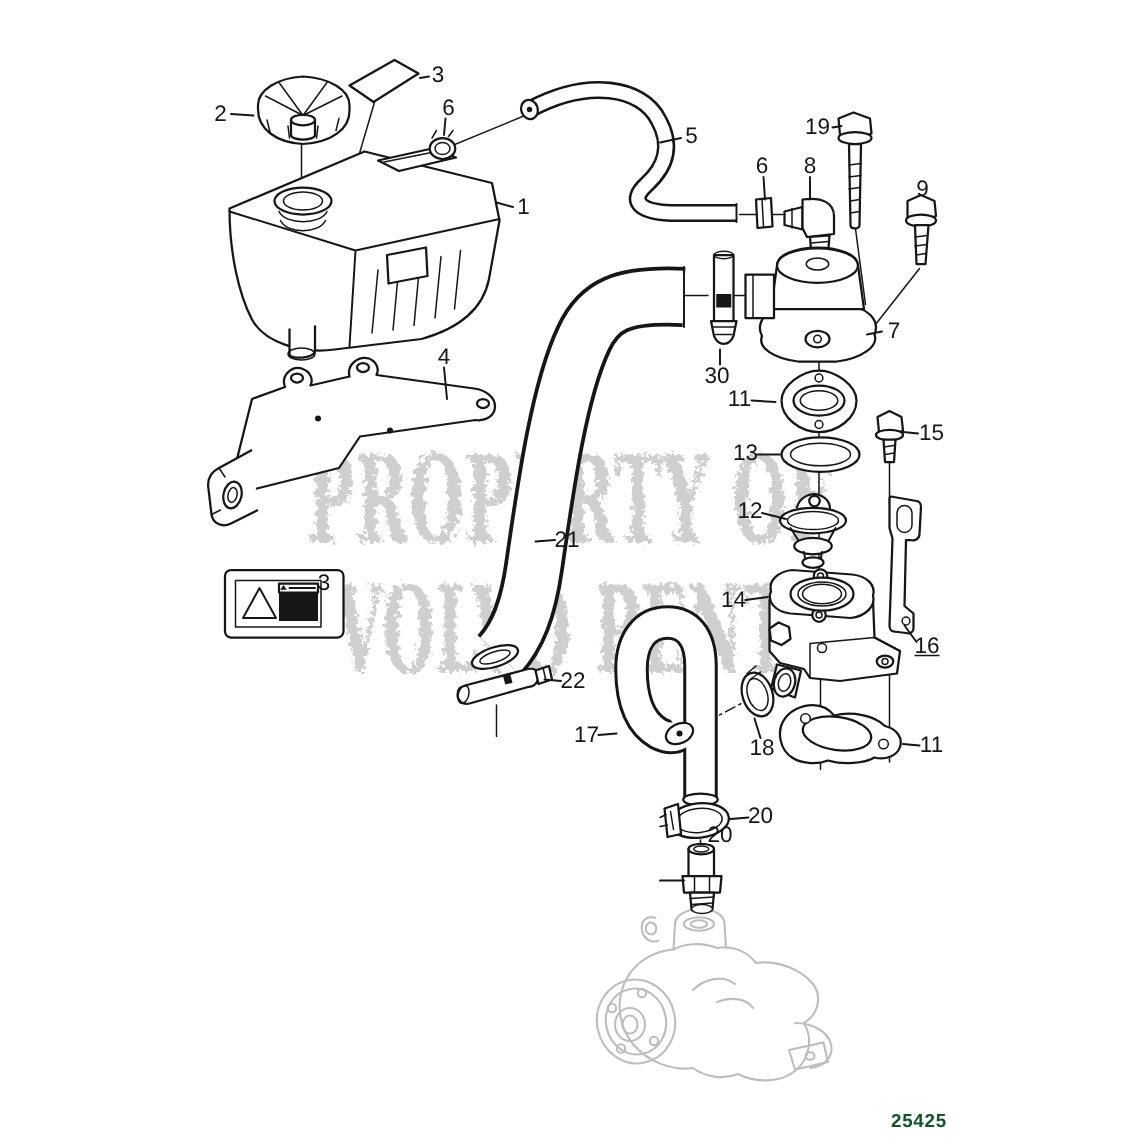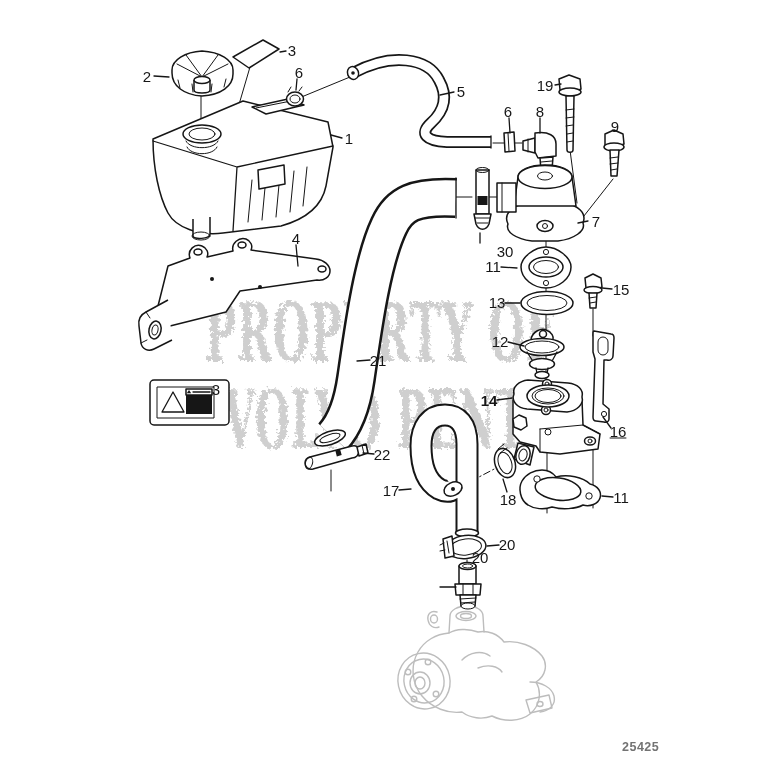--- a/index.html
+++ b/index.html
@@ -10,21 +10,21 @@
   .p{fill:#fff;stroke:#161616;stroke-width:1.5;stroke-linejoin:round;}
   .l{fill:none;stroke:#161616;stroke-width:1.3;stroke-linejoin:round;stroke-linecap:round;}
   .t{stroke-width:1;}
   .d{fill:#161616;stroke:none;}
   .g{fill:none;stroke:#bdbdbd;stroke-width:1.4;stroke-linejoin:round;stroke-linecap:round;}
   .hO{fill:none;stroke:#161616;stroke-linecap:butt;stroke-linejoin:round;}
   .hI{fill:none;stroke:#fff;stroke-linecap:butt;stroke-linejoin:round;}
   .wm{fill:#b0b0b0;font-family:"DejaVu Serif",serif;font-weight:bold;letter-spacing:2px;}
   .callout{position:absolute;transform:translate(-50%,-50%);font-size:15px;color:#161616;
            line-height:1;white-space:nowrap;}
-  .partnum{position:absolute;font-size:12.5px;font-weight:600;color:#737373;letter-spacing:.5px;margin-left:28px;}
+  .partnum{position:absolute;font-size:12.5px;font-weight:600;color:#14532d;letter-spacing:.5px;}
 </style>
 </head>
 <body>
 
 <div class="stage">
 
 <svg width="764" height="764" viewBox="0 0 764 764">
   <defs>
     <filter id="wmrough" x="-15%" y="-15%" width="130%" height="130%">
       <feTurbulence type="fractalNoise" baseFrequency="0.32" numOctaves="3" result="n"></feTurbulence>
@@ -330,29 +330,29 @@
       <span class="callout" style="left: 147px; top: 76px;">2</span>
       <span class="callout" style="left: 292px; top: 50px;">3</span>
       <span class="callout" style="left: 299px; top: 72px;">6</span>
       <span class="callout" style="left: 349px; top: 138px;">1</span>
       <span class="callout" style="left: 461px; top: 91px;">5</span>
       <span class="callout" style="left: 545px; top: 85px;">19</span>
       <span class="callout" style="left: 508px; top: 111px;">6</span>
       <span class="callout" style="left: 540px; top: 111px;">8</span>
       <span class="callout" style="left: 615px; top: 126px;">9</span>
       <span class="callout" style="left: 596px; top: 221px;">7</span>
-      <span class="callout" style="left: 478px; top: 251px; margin-left: 27px;">30</span>
+      <span class="callout" style="left: 478px; top: 251px;">30</span>
       <span class="callout" style="left: 493px; top: 266px;">11</span>
       <span class="callout" style="left: 296px; top: 238px;">4</span>
       <span class="callout" style="left: 497px; top: 302px;">13</span>
       <span class="callout" style="left: 621px; top: 289px;">15</span>
       <span class="callout" style="left: 500px; top: 341px;">12</span>
       <span class="callout" style="left: 378px; top: 360px;">21</span>
       <span class="callout" style="left: 216px; top: 389px;">3</span>
-      <span class="callout" style="left: 489px; top: 400px; font-weight: bold;">14</span>
+      <span class="callout" style="left: 489px; top: 400px;">14</span>
       <span class="callout" style="left: 618px; top: 431px; text-decoration: underline;">16</span>
       <span class="callout" style="left: 382px; top: 454px;">22</span>
       <span class="callout" style="left: 391px; top: 490px;">17</span>
       <span class="callout" style="left: 508px; top: 499px;">18</span>
       <span class="callout" style="left: 621px; top: 497px;">11</span>
       <span class="callout" style="left: 507px; top: 544px;">20</span>
       <span class="callout" style="left: 432px; top: 557px; margin-left: 48px;">20</span>
     </div>
 
 <div class="partnum" style="left:594px; top:740px;">25425</div>

